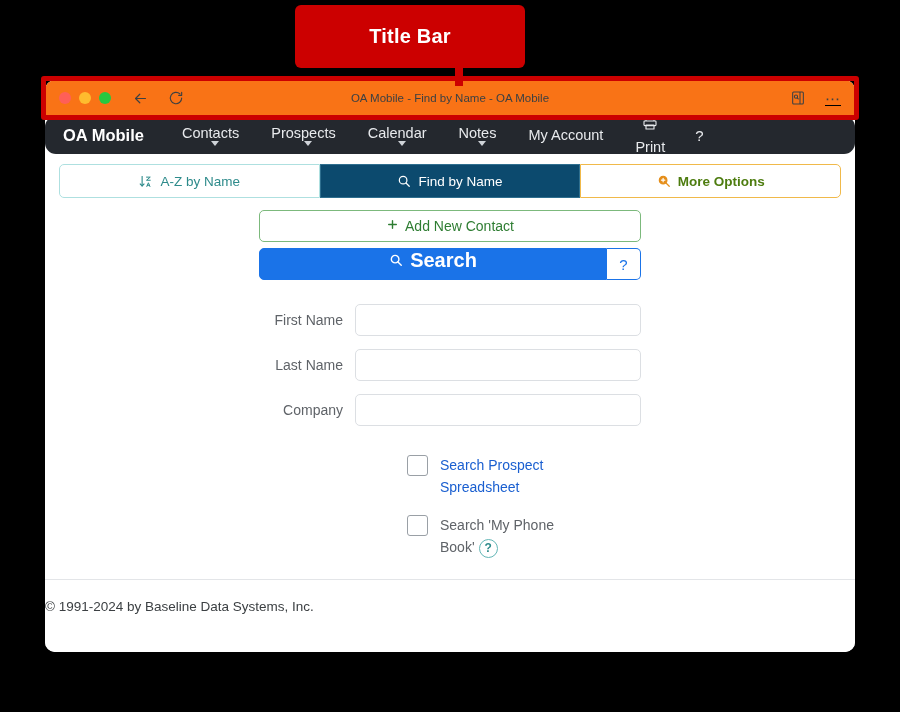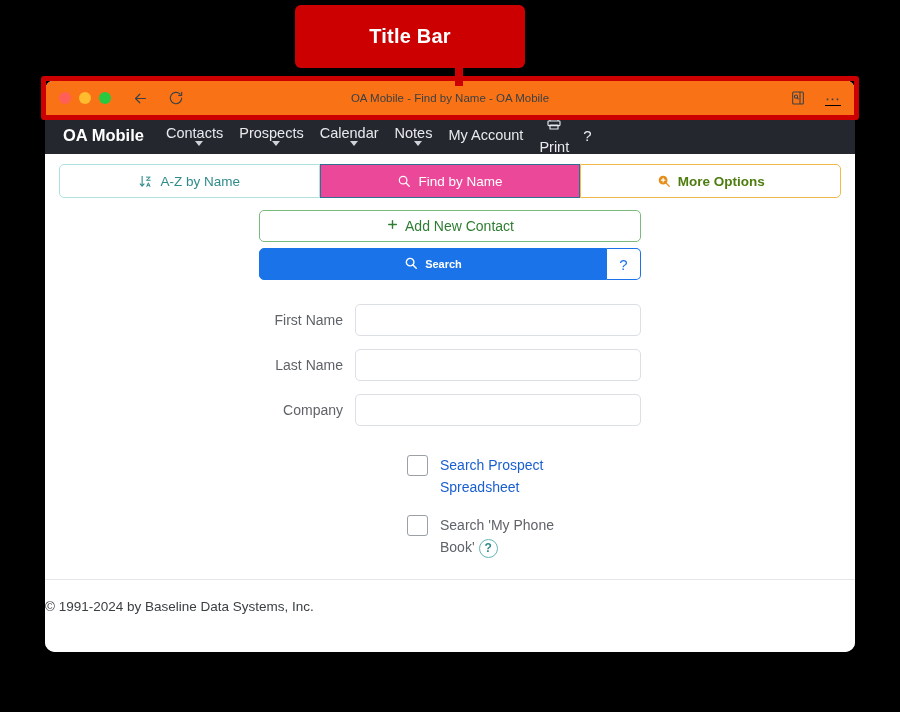--- a/index.html
+++ b/index.html
@@ -112,21 +112,22 @@
   .dots-icon { font-size: 15px; color: #3c4043; letter-spacing: 1px; line-height: 1; }
 
   
   .appnav {
     height: 38px;
     background: #24282e;
     display: flex;
     align-items: center;
     padding: 0 0 0 18px;
     box-sizing: border-box;
-    gap: 0px;
+    gap: 16px;
+    border-radius: 11px;
   }
   .brand {
     color: #ffffff;
     font-size: 16.5px;
     font-weight: bold;
     margin-right: 22px;
   }
   .navitem {
     color: #e8eaed;
     font-size: 14.5px;
@@ -172,21 +173,21 @@
     box-sizing: border-box;
     background: #ffffff;
   }
   .tab.az {
     color: #2e8b8b;
     border: 1px solid #aee0e0;
     border-radius: 5px 0 0 5px;
   }
   .tab.find {
     color: #ffffff;
-    background: #ec4899;
+    background: #0c4a6e;
     border: 1px solid #2f6f8f;
   }
   .tab.more {
     color: #4d7c0f;
     border: 1px solid #f0b94a;
     border-radius: 0 5px 5px 0;
     font-weight: bold;
   }
   .tab svg { display: block; }
 
@@ -212,24 +213,23 @@
     display: flex;
     margin-top: 6px;
     height: 32px;
   }
   .btn-search {
     flex: 1;
     background: #1a73e8;
     border: 1px solid #1a73e8;
     border-radius: 5px 0 0 5px;
     color: #ffffff;
-    font-size: 11px;
+    font-size: 20px;
     font-weight: bold;
     display: flex;
-    align-items: center;
     justify-content: center;
     gap: 7px;
     box-sizing: border-box;
   }
   .btn-search-help {
     width: 34px;
     background: #ffffff;
     border: 1px solid #1a73e8;
     border-left: none;
     border-radius: 0 5px 5px 0;

